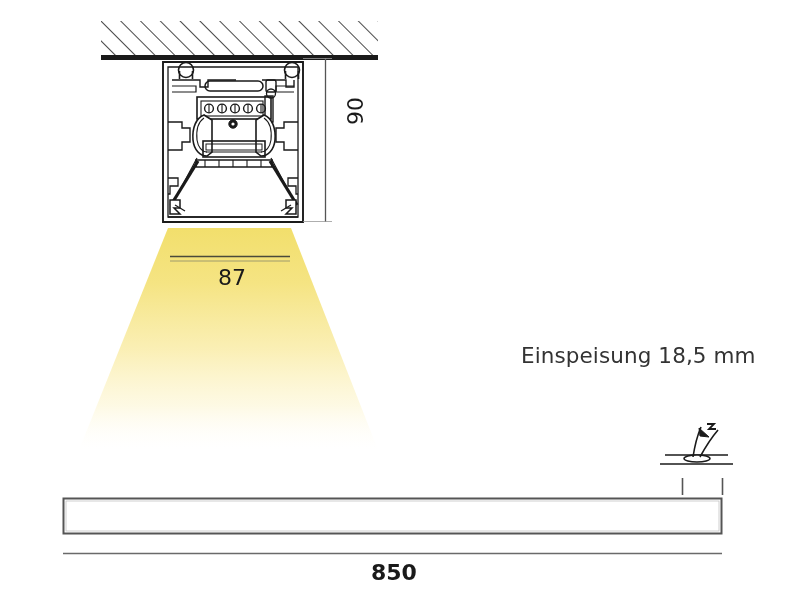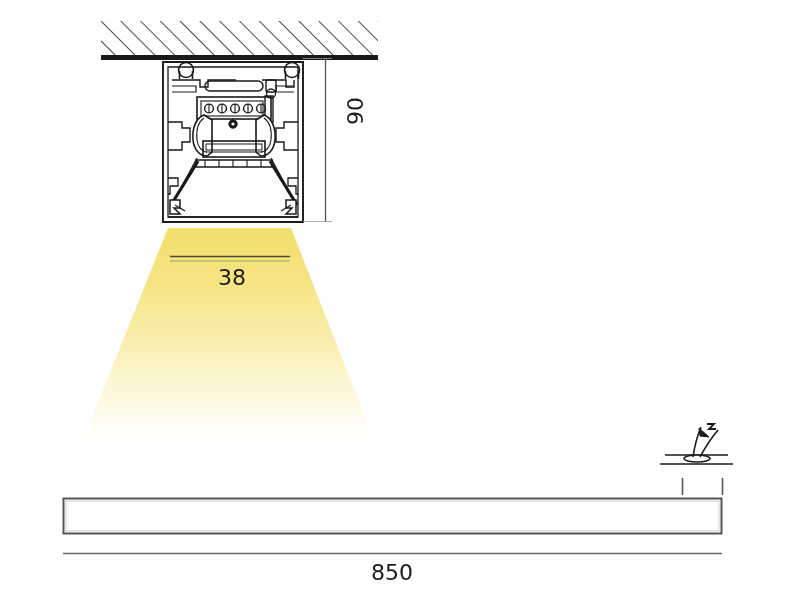--- a/index.html
+++ b/index.html
@@ -40,21 +40,21 @@
   }
   #feed-text div { margin-bottom: 10px; }
   .dimtext {
     position: absolute;
     color: #1a1a1a;
     font-family: "DejaVu Sans", sans-serif;
     font-size: 22px;
     white-space: nowrap;
   }
   #dim-76  { left: 218px; top: 265px; }
-  #dim-850 { left: 371px; top: 560px; }
+  #dim-850 { left: 371px; top: 560px; font-weight: bold; }
   #dim-90  {
     left: 343px; top: 125px;
     transform: rotate(-90deg);
     transform-origin: left top;
   }
 </style>
 </head>
 <body>
 
 <div id="sheet">
@@ -201,19 +201,20 @@
 
       <path d="M707,424 L714,424 L709,429 L716,429" stroke-width="1.8" stroke-linejoin="miter"></path>
 
       <line x1="682.5" y1="478" x2="682.5" y2="495" stroke="#555555" stroke-width="1.6"></line>
       <line x1="722.5" y1="478" x2="722.5" y2="495" stroke="#555555" stroke-width="1.6"></line>
     </g>
 
   </svg>
 
   <div class="anno" id="feed-text">
+    <div>Einspeisung 18,5 mm</div>
   </div>
 
   <span class="dimtext" id="dim-90">90</span>
-  <span class="dimtext" id="dim-76">38</span>
+  <span class="dimtext" id="dim-76">87</span>
   <span class="dimtext" id="dim-850">850</span>
 
 </div>
 
 </body></html>

